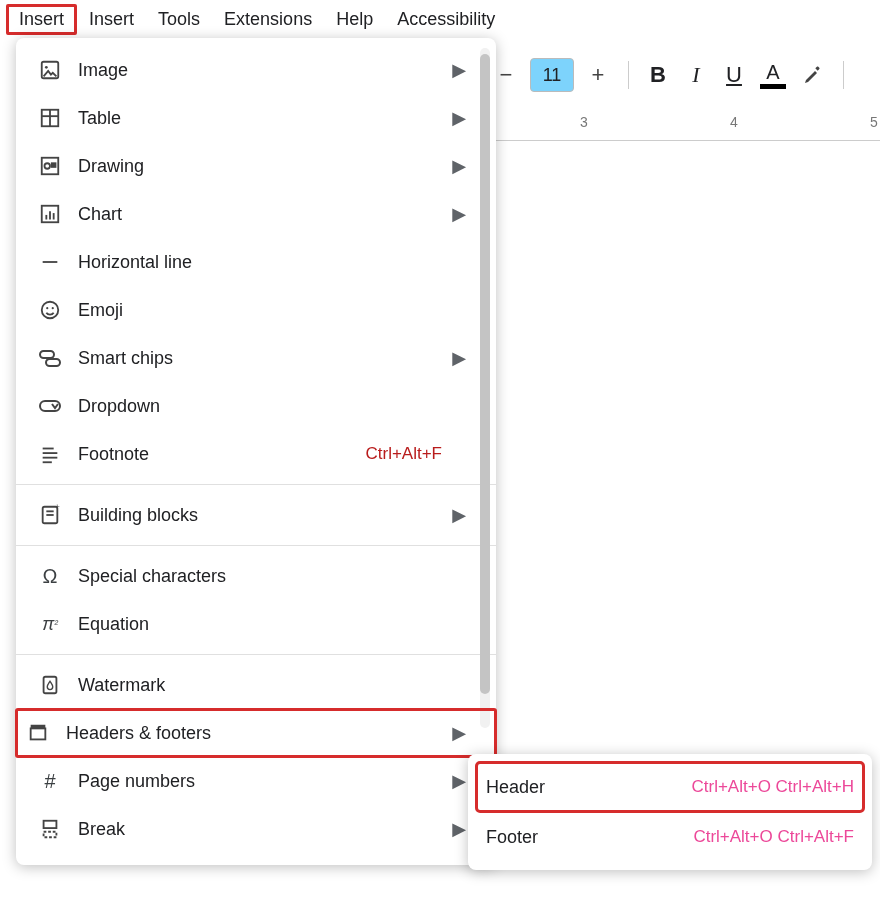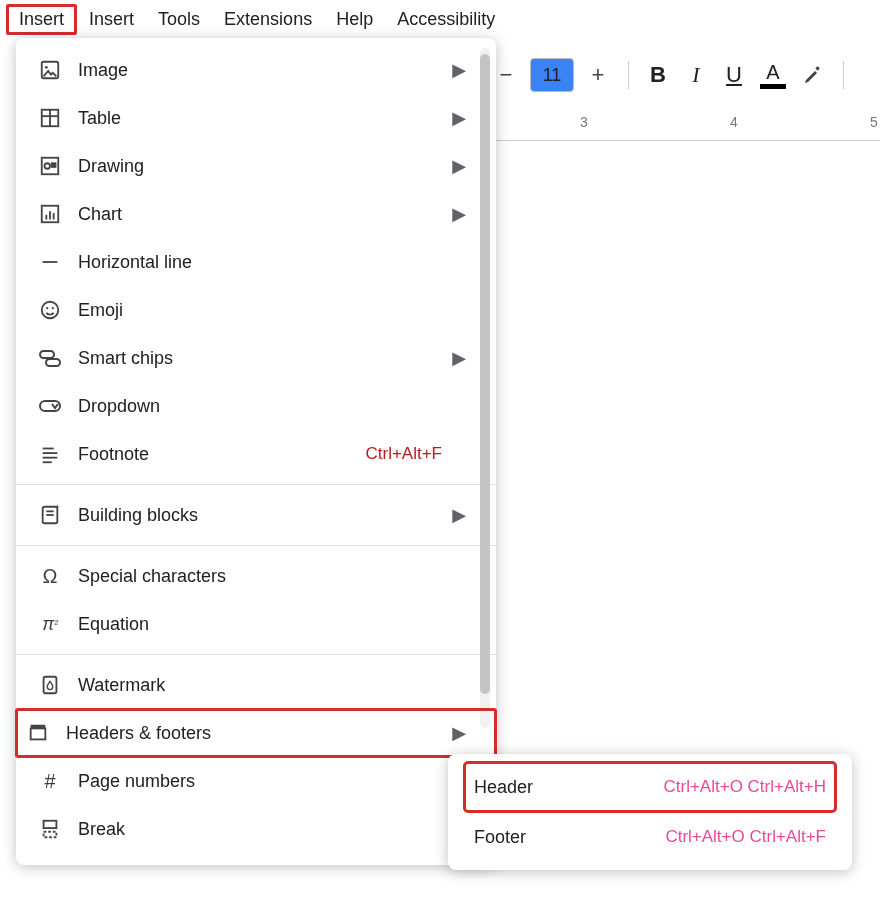--- a/index.html
+++ b/index.html
@@ -41,21 +41,21 @@
       width: 32px; height: 32px;
       display:flex;align-items:center;justify-content:center;
       font-size: 22px; font-weight: 500; color:#444;
     }
     .font-size-box {
       border:1px solid #bbb;
       border-radius:4px;
       width:44px;height:34px;
       display:flex;align-items:center;justify-content:center;
       font-size:18px;
-      background:#3b82f6;
+      background:#7dd3fc;
     }
     .toolbar .divider {
       width:1px;height:28px;background:#ccc;margin:0 6px;
     }
     .toolbar .b { font-weight:700;font-size:22px;width:30px;text-align:center;}
     .toolbar .i { font-style:italic;font-size:22px;font-family:Georgia,serif;width:30px;text-align:center;}
     .toolbar .u { text-decoration:underline;font-size:22px;width:30px;text-align:center;}
     .toolbar .color-a {
       width:32px;display:flex;flex-direction:column;align-items:center;
     }
@@ -131,26 +131,26 @@
     .menu-item.highlighted {
       outline:3px solid #d62c2c;
       outline-offset:-2px;
       border-radius:2px;
       padding-left:8px;
     }
 
     .submenu-panel {
       position:absolute;
       top:754px;
-      left:448px;
+      left:468px;
       width:404px;
       background:#fff;
       border-radius:8px;
       box-shadow:0 2px 14px rgba(0,0,0,.25);
-      padding:8px 16px;
+      padding:8px 8px;
       z-index:6;
     }
     .submenu-item {
       display:flex;
       align-items:center;
       height:50px;
       font-size:18px;
       padding:0 10px;
       border-radius:4px;
     }

